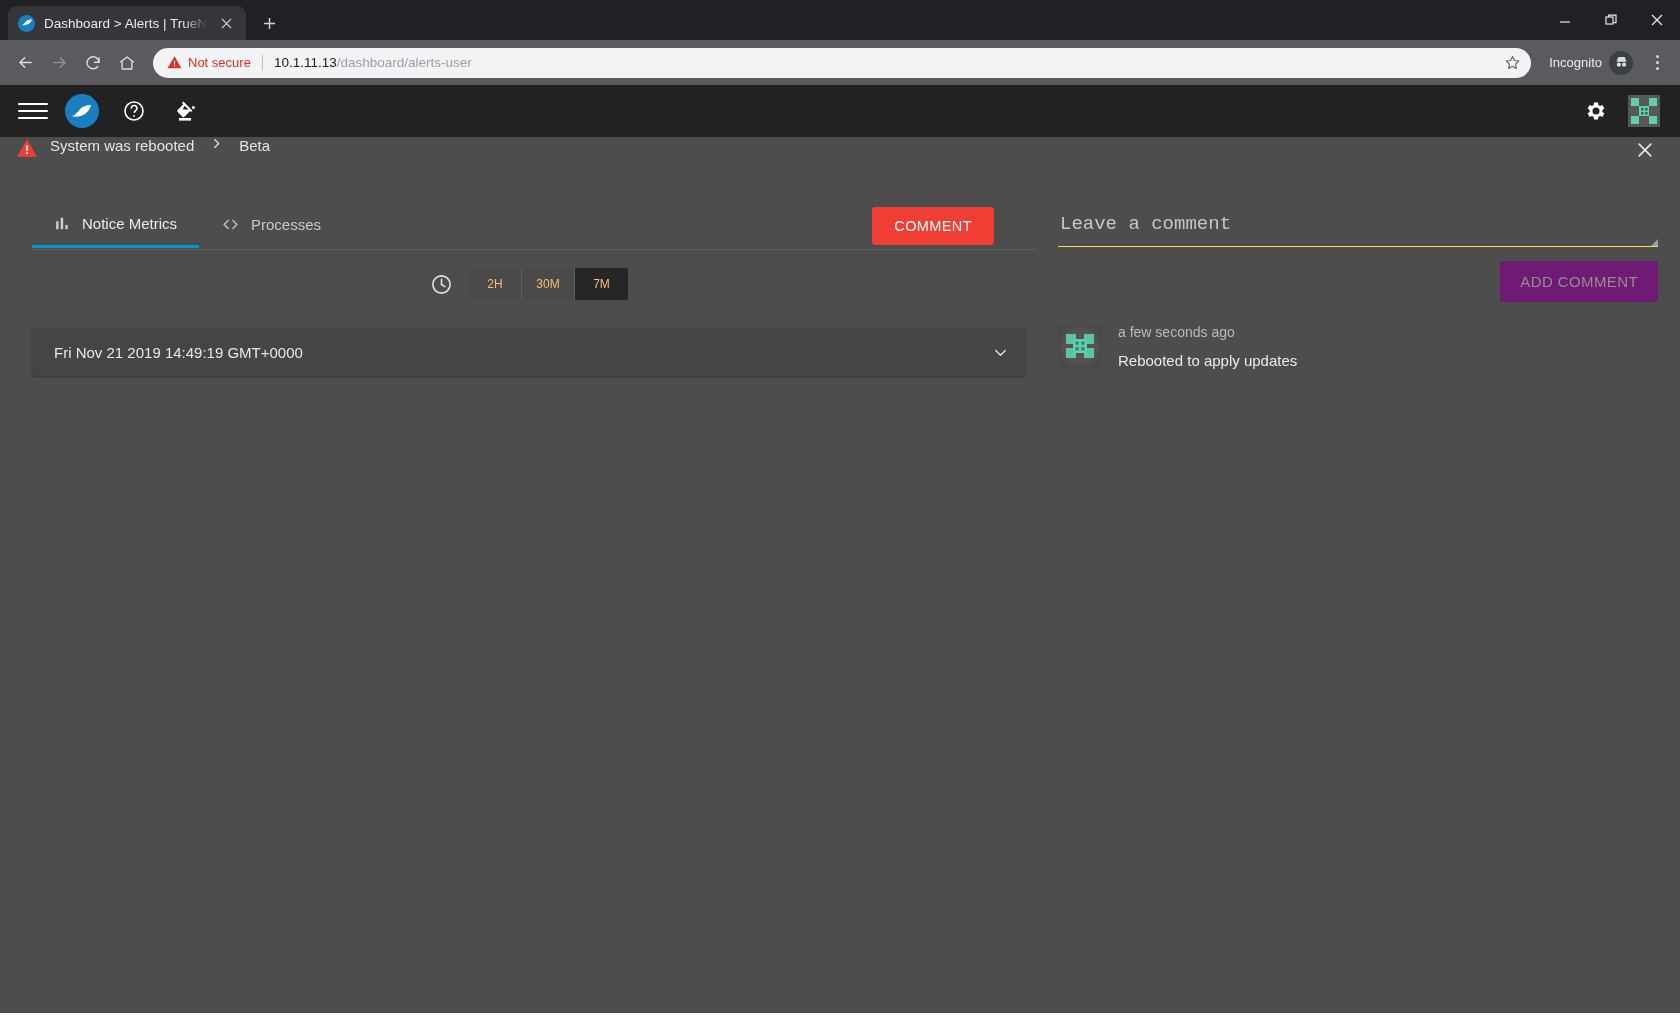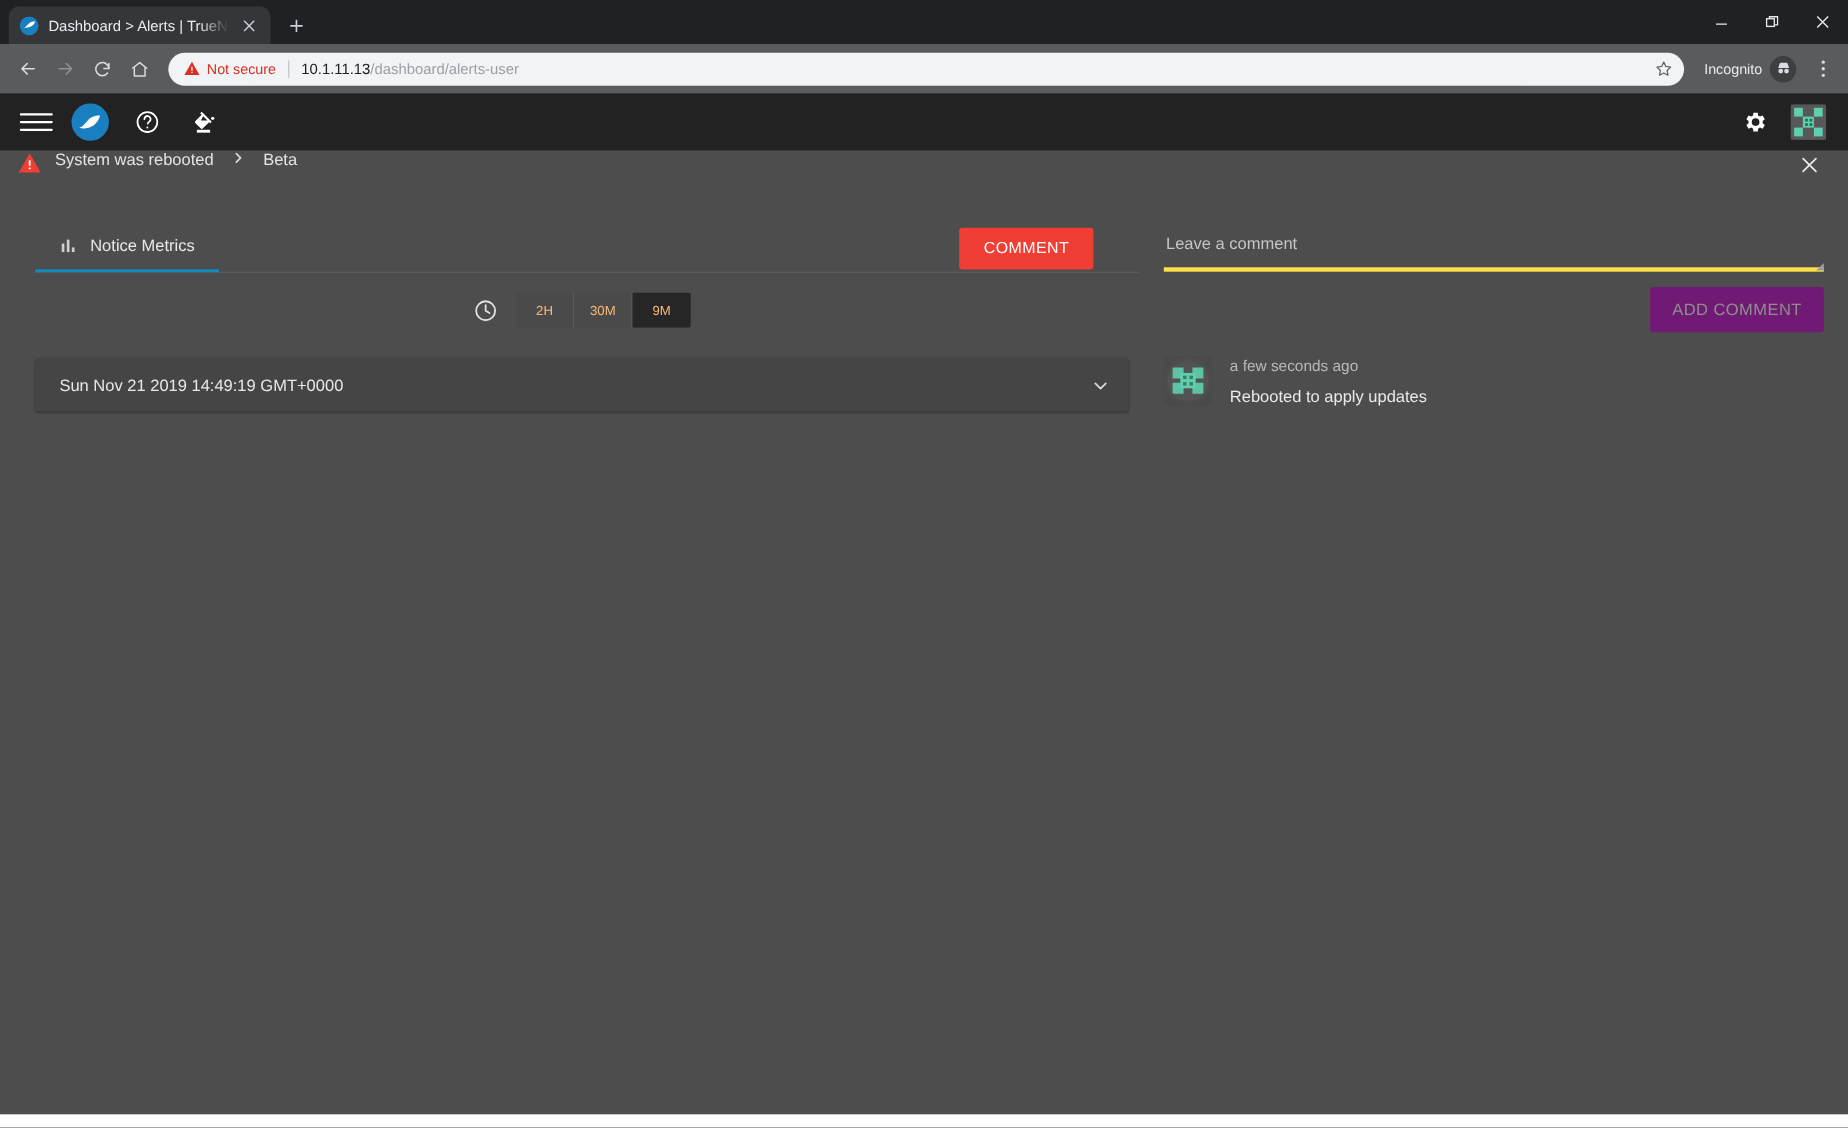--- a/index.html
+++ b/index.html
@@ -274,24 +274,24 @@
   }
   .ts-text { color: #e8e8e8; font-size: 15px; }
   .ts-chevron { margin-left: auto; color: #d8d8d8; display: flex; }
 
   
   .comment-box { padding-top: 14px; }
   .comment-input {
     width: 100%;
     background: transparent;
     border: none;
-    border-bottom: 4px solid #fde047;
+    border-bottom: 1px solid #fde047;
     color: #e8e8e8;
-    font-size: 15px;
-    font-family: Liberation Sans, sans-serif;
+    font-size: 19px;
+    font-family: Liberation Mono, monospace;
     padding: 10px 2px 12px 2px;
     outline: none;
     resize: none;
     height: 44px;
     display: block;
   }
   .comment-input::placeholder { color: #c6c6c6; }
   .resize-grip {
     position: absolute;
     right: 22px;
@@ -509,40 +509,48 @@
         <div class="metric-tab active">
           <span class="tab-ico">
             <svg width="17" height="17" viewBox="0 0 24 24">
                 <rect x="3" y="9" width="3.4" height="11" fill="#cfcfcf"></rect>
                 <rect x="9.5" y="4" width="3.4" height="16" fill="#cfcfcf"></rect>
                 <rect x="16" y="14" width="3.4" height="6" fill="#cfcfcf"></rect>
               </svg>
           </span>
           <span>Notice Metrics</span>
         </div>
+        <div class="metric-tab">
+          <span class="tab-ico">
+            <svg width="19" height="19" viewBox="0 0 24 24" fill="none" stroke="#bdbdbd" stroke-width="2" stroke-linecap="round" stroke-linejoin="round">
+                <path d="M9 7l-5 5 5 5M15 7l5 5-5 5"></path>
+              </svg>
+          </span>
+          <span>Processes</span>
+        </div>
         <button class="delete-btn">COMMENT</button>
         <div class="tabs-underline"></div>
       </div>
 
       <div class="time-row">
         <span class="clock-ico">
           <svg width="23" height="23" viewBox="0 0 24 24" fill="none" stroke="#e2e2e2" stroke-width="1.7">
               <circle cx="12" cy="12" r="9"></circle>
               <path d="M12 6.6V12l3.6 2.2" stroke-linecap="round"></path>
             </svg>
         </span>
         <div class="seg-group">
           <div class="seg">2H</div>
           <div class="seg">30M</div>
-          <div class="seg active">9M</div>
+          <div class="seg active">7M</div>
         </div>
       </div>
 
       <div class="ts-panel">
-        <span class="ts-text">Sun Nov 21 2019 14:49:19 GMT+0000</span>
+        <span class="ts-text">Fri Nov 21 2019 14:49:19 GMT+0000</span>
         <span class="ts-chevron">
           <svg width="19" height="19" viewBox="0 0 24 24" fill="none" stroke="#dcdcdc" stroke-width="2" stroke-linecap="round" stroke-linejoin="round">
               <path d="M6 9.5l6 6 6-6"></path>
             </svg>
         </span>
       </div>
     </div>
 
     <div class="col-right">
       <div class="comment-box">

